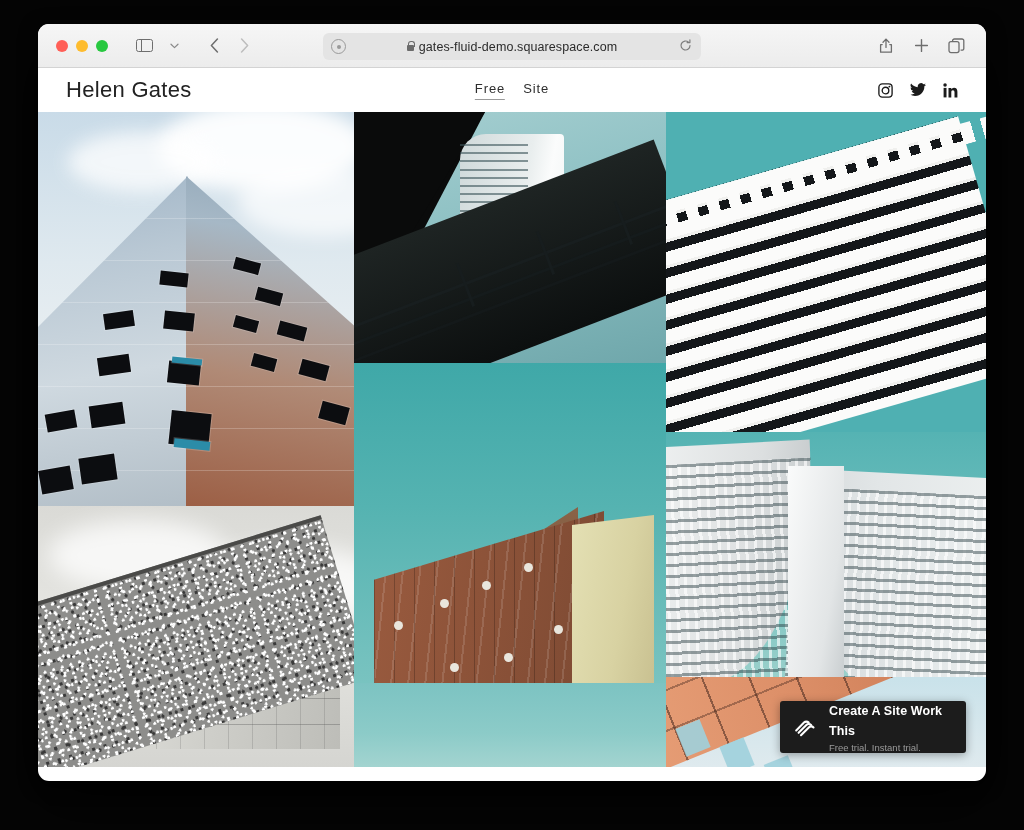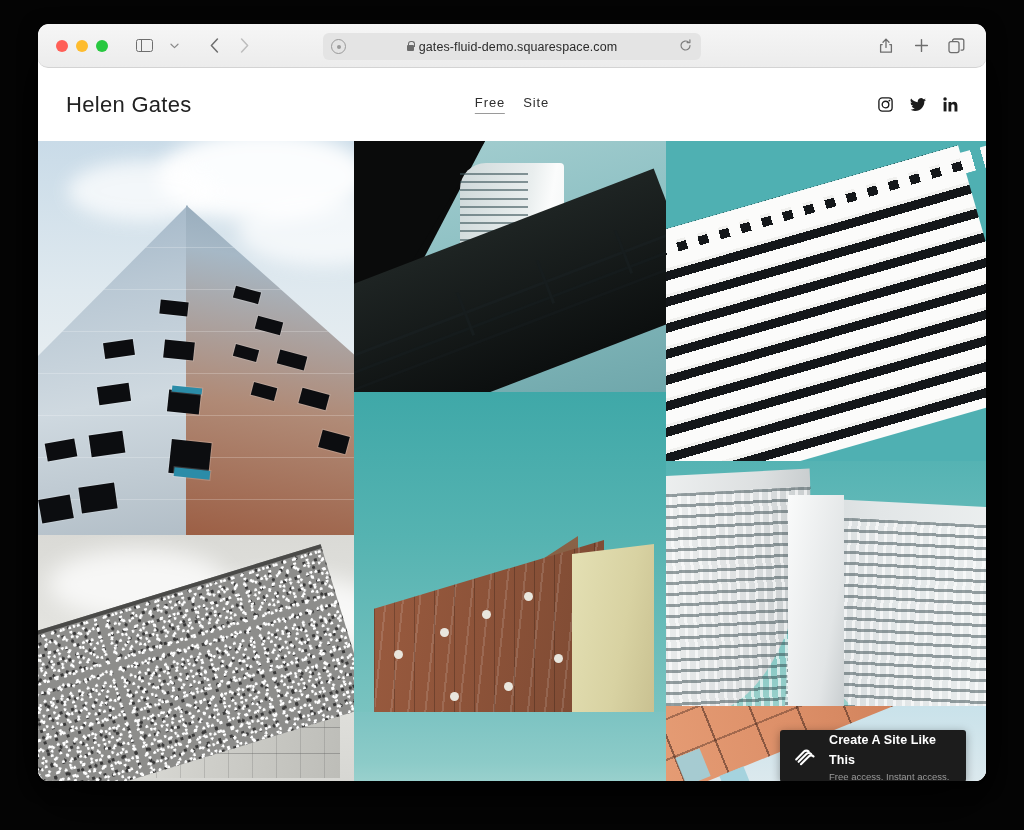--- a/index.html
+++ b/index.html
@@ -28,21 +28,20 @@
   }
 
   
   .toolbar {
     position: relative;
     height: 44px;
     background: linear-gradient(#f6f6f6, #ececec);
     border-bottom: 1px solid #d3d3d3;
     display: flex; align-items: center;
     padding: 0 12px;
-    border-radius: 10px;
   }
   .traffic { display: flex; gap: 8px; align-items: center; margin-left: 6px; }
   .light { width: 12px; height: 12px; border-radius: 50%; }
   .light.red    { background: #ff5f57; }
   .light.yellow { background: #febc2e; }
   .light.green  { background: #28c840; }
 
   .tb-group { display: flex; align-items: center; gap: 2px; margin-left: 22px; }
   .tb-btn {
     width: 28px; height: 26px;
@@ -113,21 +112,21 @@
   .addr-right { position: absolute; right: 9px; color: #7d7d7d; }
 
   .tb-right {
     margin-left: auto;
     display: flex; align-items: center; gap: 7px;
     padding-right: 4px;
   }
 
   
   .site-header {
-    height: 73px;
+    height: 44px;
     background: #ffffff;
     display: flex; align-items: center;
     padding: 0 28px;
     position: relative;
   }
   .brand {
     font-size: 22px;
     font-weight: 300;
     color: #222;
     letter-spacing: .3px;
@@ -598,20 +597,20 @@
 
       <div class="ss-banner">
         <span class="ss-logo">
           <svg width="26" height="26" viewBox="0 0 26 26" fill="none">
             <path d="M4.2 16.4 L12.0 8.6 a3.3 3.3 0 0 1 4.7 0" stroke="#fff" stroke-width="2.1" stroke-linecap="round"></path>
             <path d="M6.6 18.8 L14.4 11.0 a3.3 3.3 0 0 1 4.7 0" stroke="#fff" stroke-width="2.1" stroke-linecap="round"></path>
             <path d="M9.0 21.2 L16.8 13.4 a3.3 3.3 0 0 1 4.7 0" stroke="#fff" stroke-width="2.1" stroke-linecap="round"></path>
           </svg>
         </span>
         <span class="ss-text">
-          <span class="ss-title">Create A Site Like This</span>
-          <span class="ss-sub" style="display:block">Free access. Instant access.</span>
+          <span class="ss-title">Create A Site Work This</span>
+          <span class="ss-sub" style="display:block">Free trial. Instant trial.</span>
         </span>
       </div>
 
     </div>
   </div>
 </div>
 
 </body></html>

